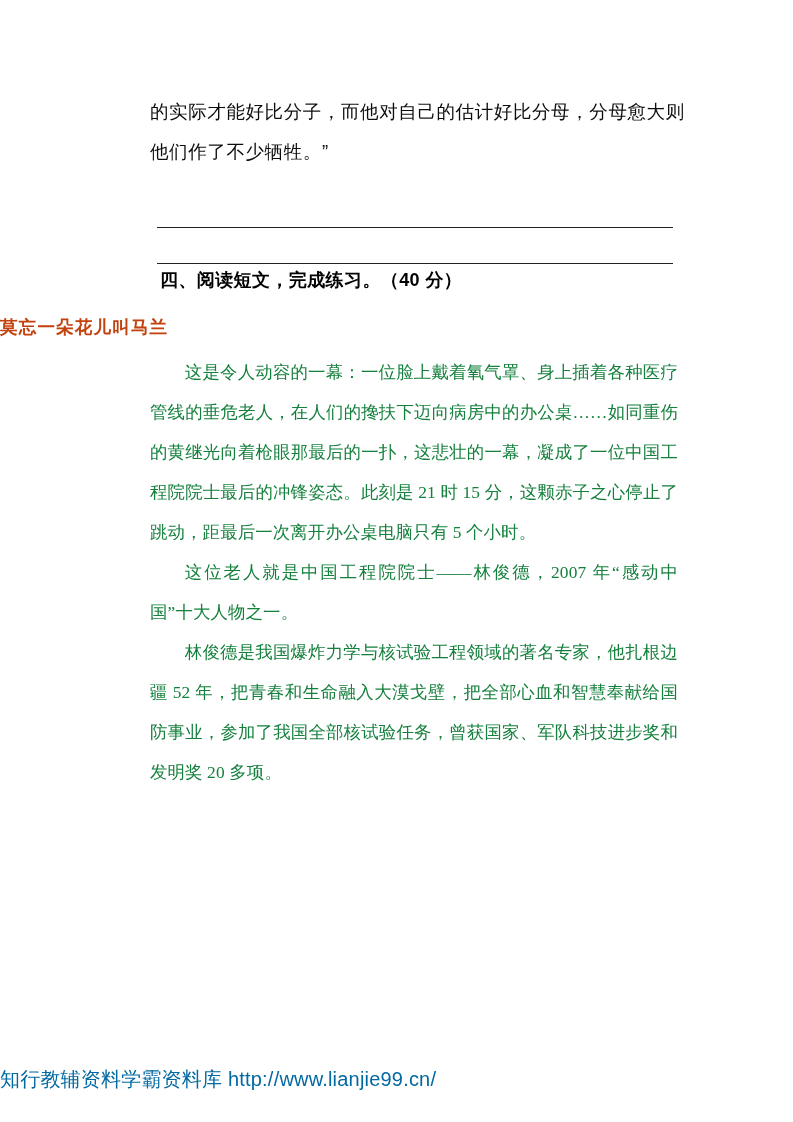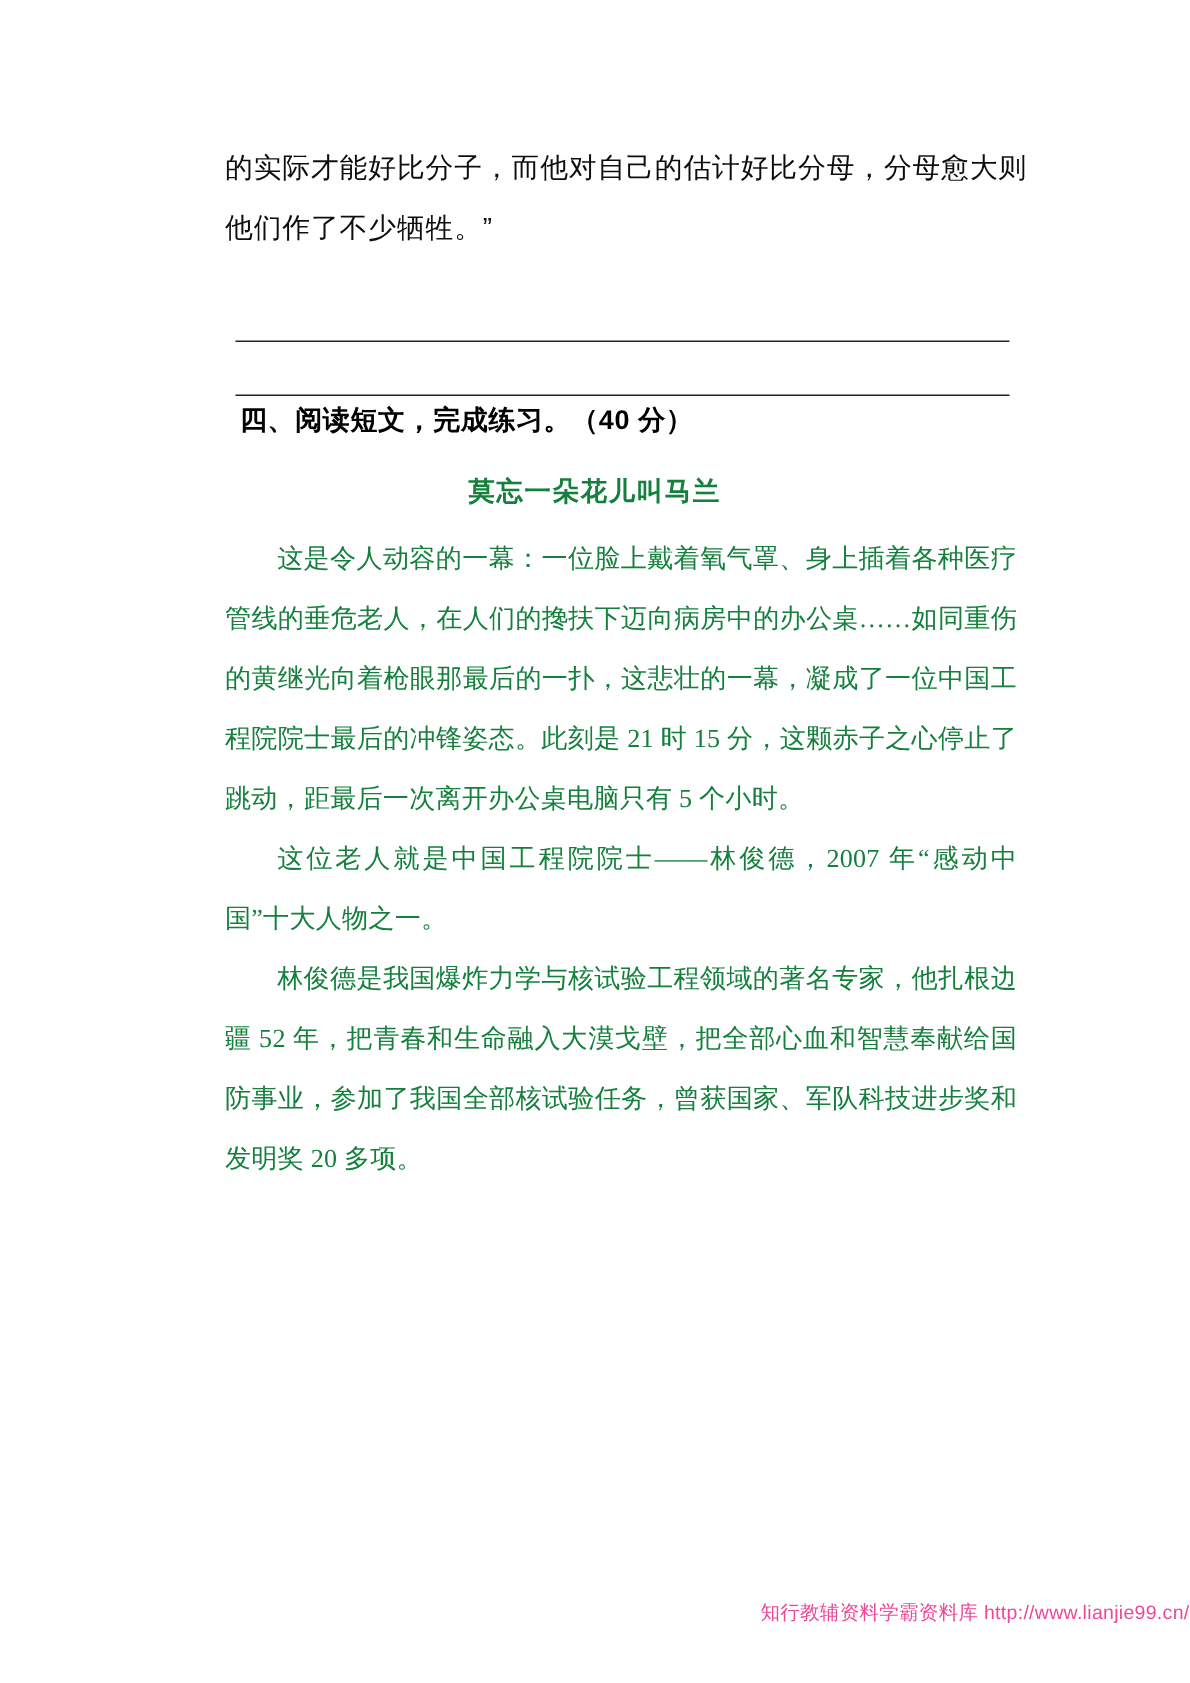--- a/index.html
+++ b/index.html
@@ -67,26 +67,25 @@
     color: #000;
     margin-left: 44px;
   }
 
   
   .article-title {
     position: absolute;
     left: 0;
     top: 315px;
     width: 793px;
-    text-align: center;
     font-family: "Liberation Sans", "DejaVu Sans", sans-serif;
     font-size: 17.5px;
     font-weight: bold;
     letter-spacing: 1.2px;
-    color: #15803d;
+    color: #c2410c;
   }
 
   
   .article-body {
     position: absolute;
     left: 150px;
     top: 352px;
     width: 528px;
   }
   .para {
@@ -103,24 +102,24 @@
   .para.last-open {
     
   }
 
   
   .footer-watermark {
     position: absolute;
     left: 0;
     top: 1066px;
     width: 793px;
-    text-align: right;
+    text-align: left;
     font-family: "Liberation Sans", "DejaVu Sans", sans-serif;
-    font-size: 13px;
-    color: #ec4899;
+    font-size: 20px;
+    color: #0369a1;
     letter-spacing: 0.2px;
   }
 </style>
 </head>
 <body>
 
 <div class="page">
 
   <div class="cont-block">
     <div class="cont-line">的实际才能好比分子，而他对自己的估计好比分母，分母愈大则</div>

